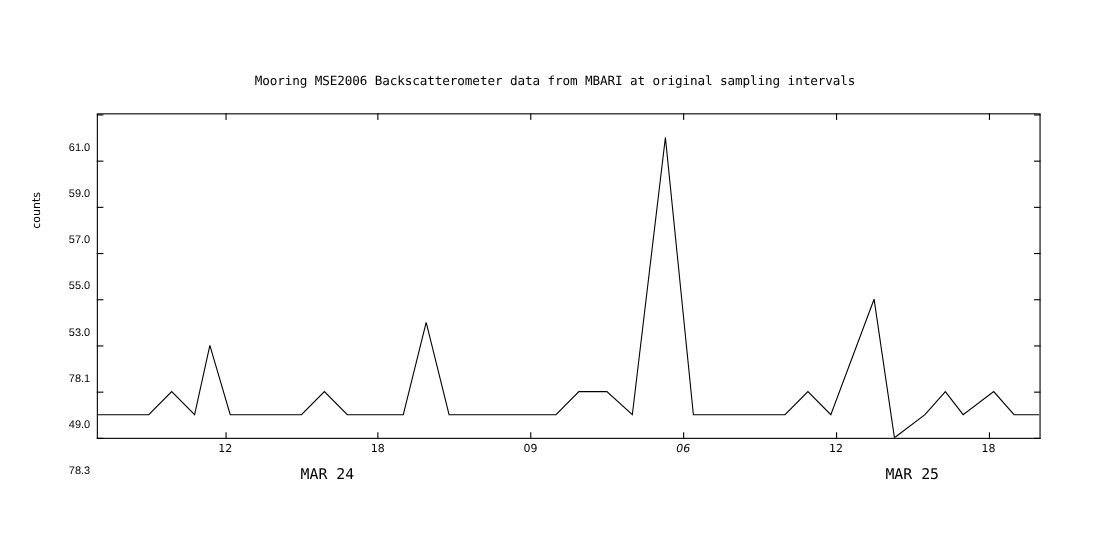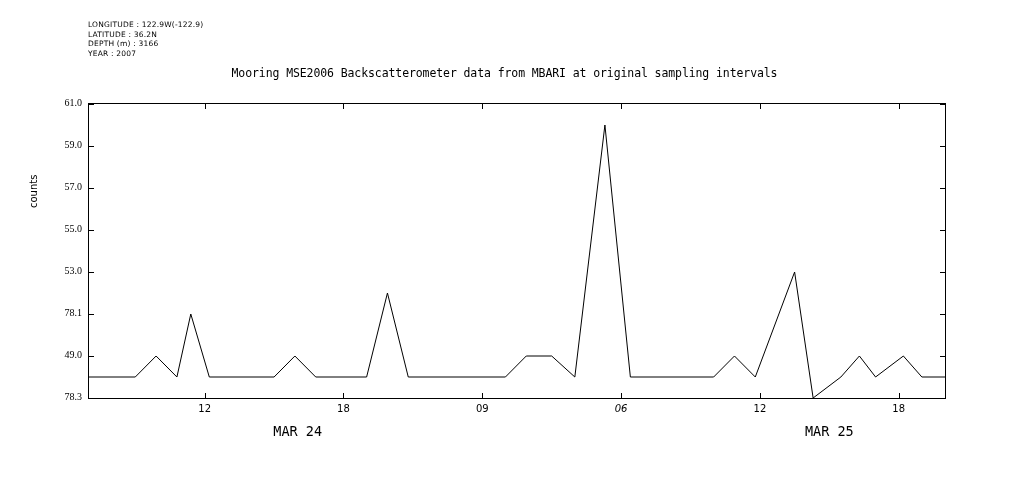--- a/index.html
+++ b/index.html
@@ -62,25 +62,26 @@
     font-family: "DejaVu Sans", sans-serif;
     font-size: 10px;
     color: #000000;
     transform: rotate(-90deg);
     transform-origin: left top;
     white-space: nowrap;
   }
   .ytick-label {
     position: absolute;
     right: 0;
-    font-family: Liberation Serif, serif;
+    font-family: Liberation Sans, sans-serif;
     font-size: 10px;
     color: #000000;
     text-align: right;
     white-space: nowrap;
+    margin-top: 32px;
   }
   .ytick-wrap {
     position: absolute;
     left: 40px;
     width: 42px;
     height: 0;
   }
   .xtick-label {
     position: absolute;
     font-family: "DejaVu Sans", sans-serif;
@@ -110,26 +111,20 @@
   }
   svg {
     display: block;
   }
 </style>
 </head>
 <body>
 
 <div id="page">
 
-  <div class="meta">
-    <div>LONGITUDE : 122.9W(-122.9)</div>
-    <div>LATITUDE : 36.2N</div>
-    <div>DEPTH (m) : 3166</div>
-    <div>YEAR : 2007</div>
-  </div>
 
   <div class="chart-title">Mooring MSE2006 Backscatterometer data from MBARI at original sampling intervals</div>
 
   <div class="ylabel">counts</div>
 
   <div id="ytick-container">
       <div class="ytick-wrap" style="top: 398px;">
         <div class="ytick-label" style="top: -7px;">78.3</div>
       </div>
       <div class="ytick-wrap" style="top: 356px;">

